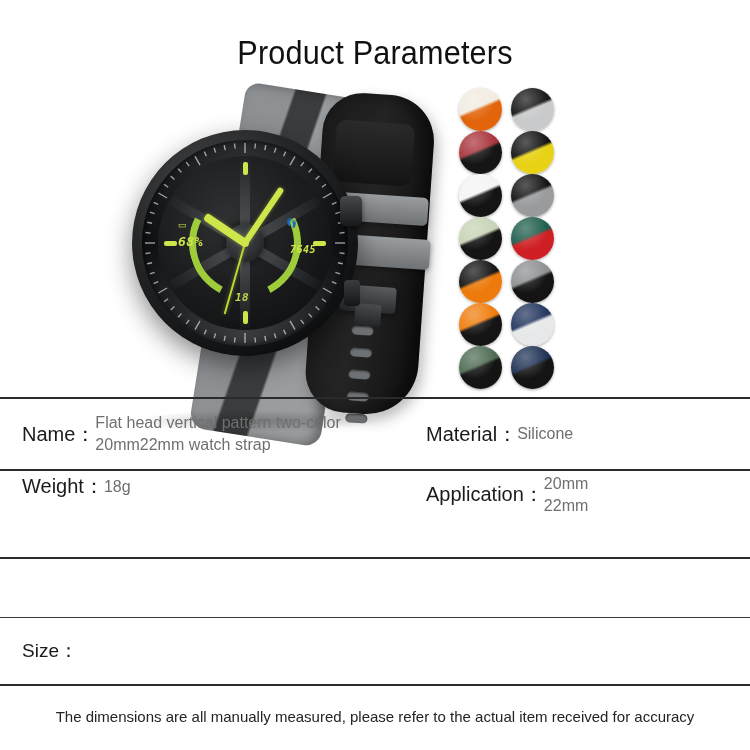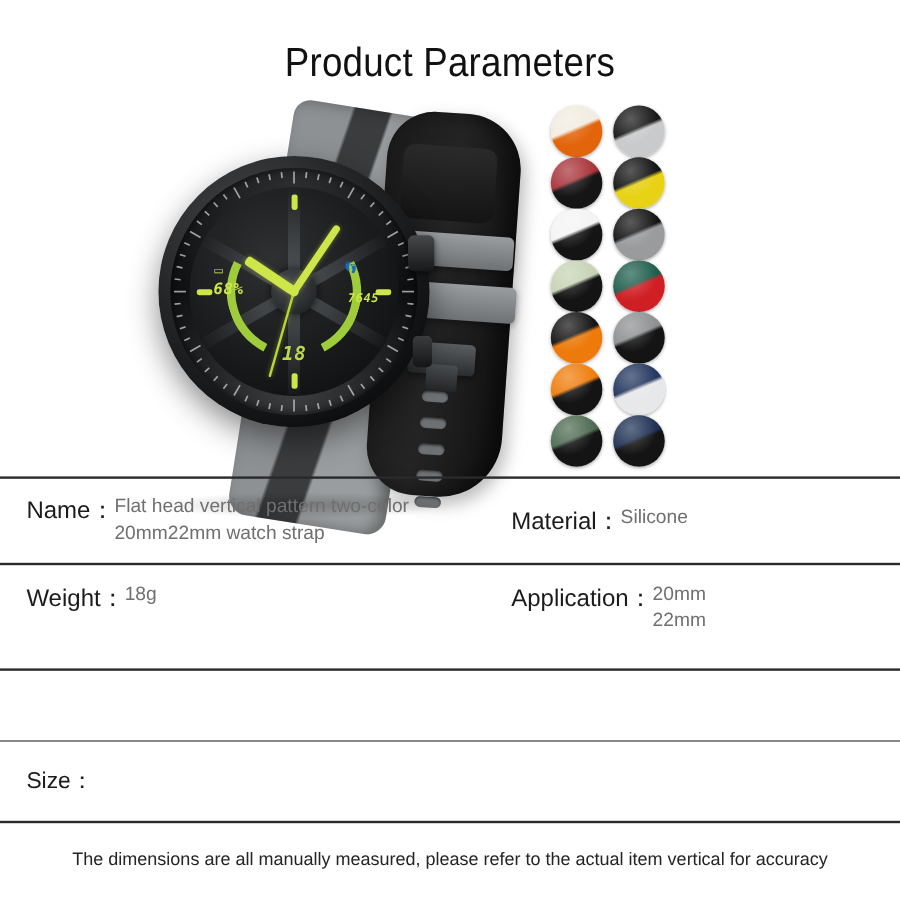--- a/index.html
+++ b/index.html
@@ -212,21 +212,21 @@
     color: #cfe64a;
     font-family: "DejaVu Sans Mono", monospace;
     font-weight: 700;
     letter-spacing: 0.5px;
     font-style: italic;
   }
   .dial-text.batt { left: 20px; top: 78px; font-size: 13px; }
   .dial-text.steps { right: 16px; top: 88px; font-size: 10px; }
   .dial-text.date {
     left: 50%; bottom: 26px; margin-left: -10px;
-    font-size: 16px; color: #bcd94a; text-align: right;
+    font-size: 11px; color: #bcd94a; text-align: right;
   }
   .mini-icon {
     position: absolute;
     font-size: 9px; color: #cfe64a;
   }
   .mini-icon.b { left: 20px; top: 64px; }
   .mini-icon.s { right: 34px; top: 62px; }
 
   .crown {
     position: absolute;
@@ -289,21 +289,21 @@
     background: #2a2a2a;
     width: 100%;
   }
   .rule.thin { height: 1px; background: #3a3a3a; }
 
   .row {
     display: flex;
     align-items: flex-start;
     padding: 0 22px;
   }
-  .cell { display: flex; align-items: flex-start; }
+  .cell { display: flex; align-items: center; }
   .cell.left  { width: 404px; }
   .cell.right { flex: 1; }
 
   .lbl {
     font-size: 19px;
     color: #1b1b1b;
     font-weight: 400;
     white-space: nowrap;
     font-family: "Liberation Sans", sans-serif;
   }
@@ -312,21 +312,21 @@
     color: #6f6f6f;
     line-height: 1.35;
     font-family: "Liberation Sans", sans-serif;
   }
   .val.right-align { text-align: right; }
 
   .row-name { height: 70px; align-items: center; }
   .row-name .lbl { font-size: 20px; }
   .row-name .val { max-width: 290px; }
 
-  .row-weight { height: 86px; padding-top: 14px; }
+  .row-weight { height: 86px; padding-top: 2px; }
   .row-weight .lbl { font-size: 20px; }
 
   .row-size { height: 66px; align-items: center; }
   .row-size .lbl { font-size: 19px; }
 
   .footer-note {
     text-align: center;
     font-size: 15px;
     color: #242424;
     padding-top: 22px;
@@ -530,14 +530,14 @@
   <div class="rule thin"></div>
 
   <div class="row row-size">
     <div class="cell left">
       <span class="lbl">Size：</span>
     </div>
   </div>
 
   <div class="rule"></div>
 
-  <div class="footer-note">The dimensions are all manually measured, please refer to the actual item vertical for accuracy</div>
+  <div class="footer-note">The dimensions are all manually measured, please refer to the actual item received for accuracy</div>
 </div>
 
 </body></html>

